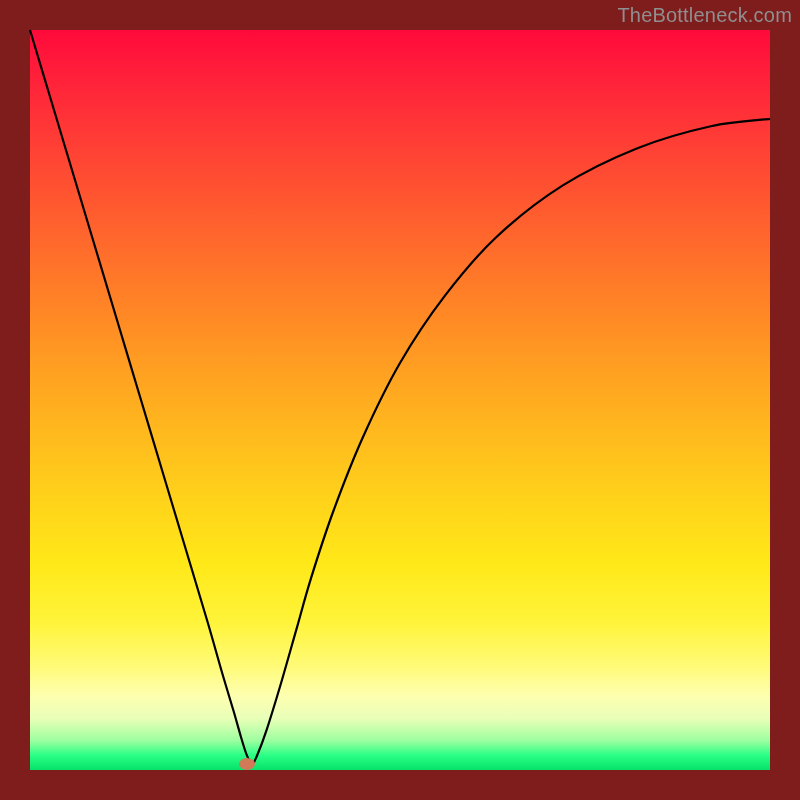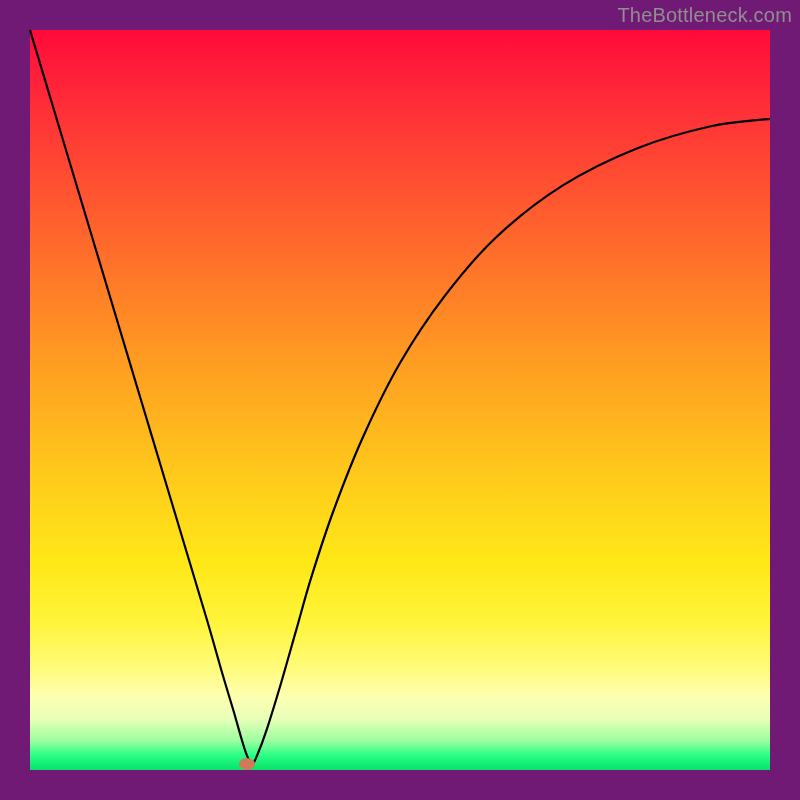--- a/index.html
+++ b/index.html
@@ -8,21 +8,21 @@
     width: 800px;
     height: 800px;
     background: #000;
     font-family: Arial, Helvetica, sans-serif;
     overflow: hidden;
   }
   .frame {
     position: relative;
     width: 800px;
     height: 800px;
-    background: #701a75;
+    background: #7f1d1d;
   }
   .plot-area {
     position: absolute;
     left: 30px;
     top: 30px;
     width: 740px;
     height: 740px;
     
     background: linear-gradient(
       to bottom,

